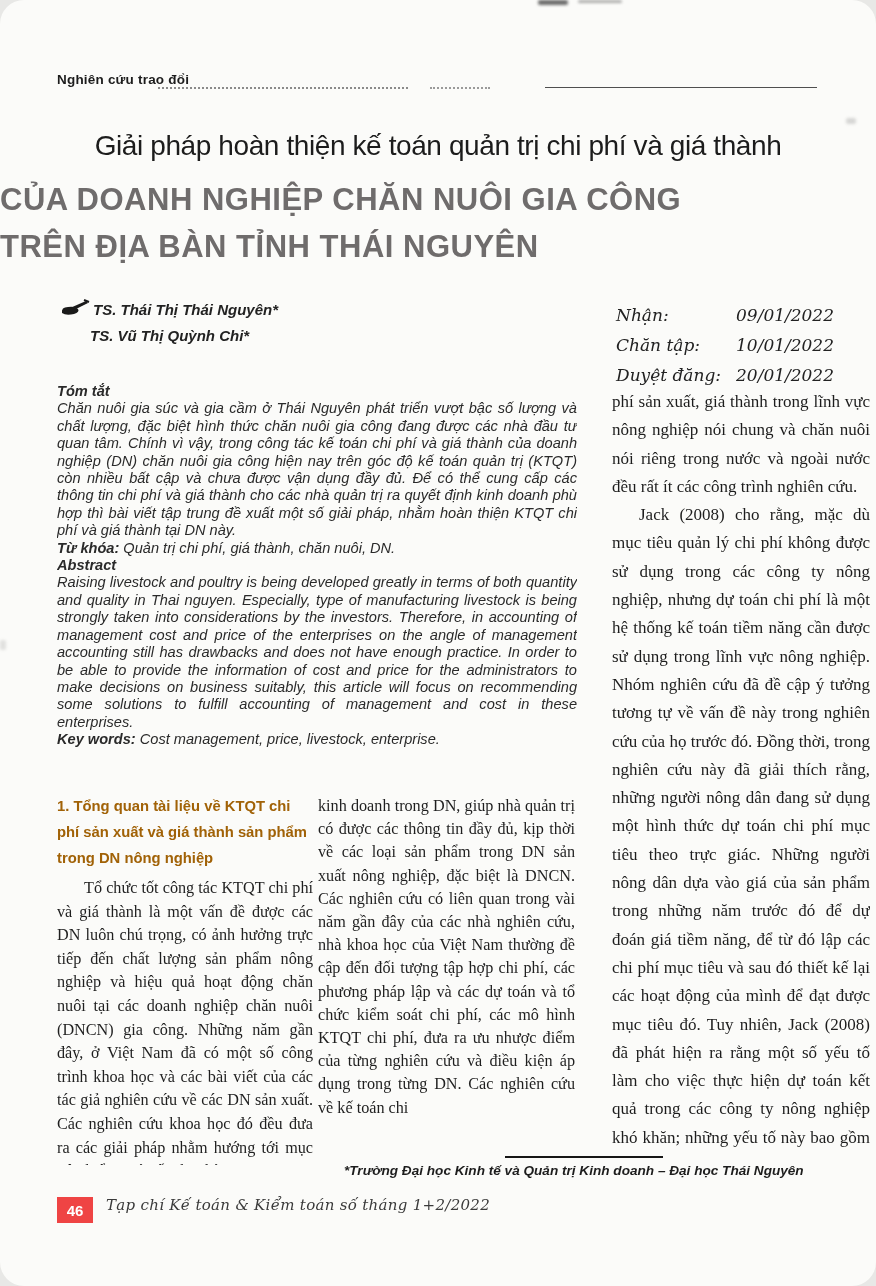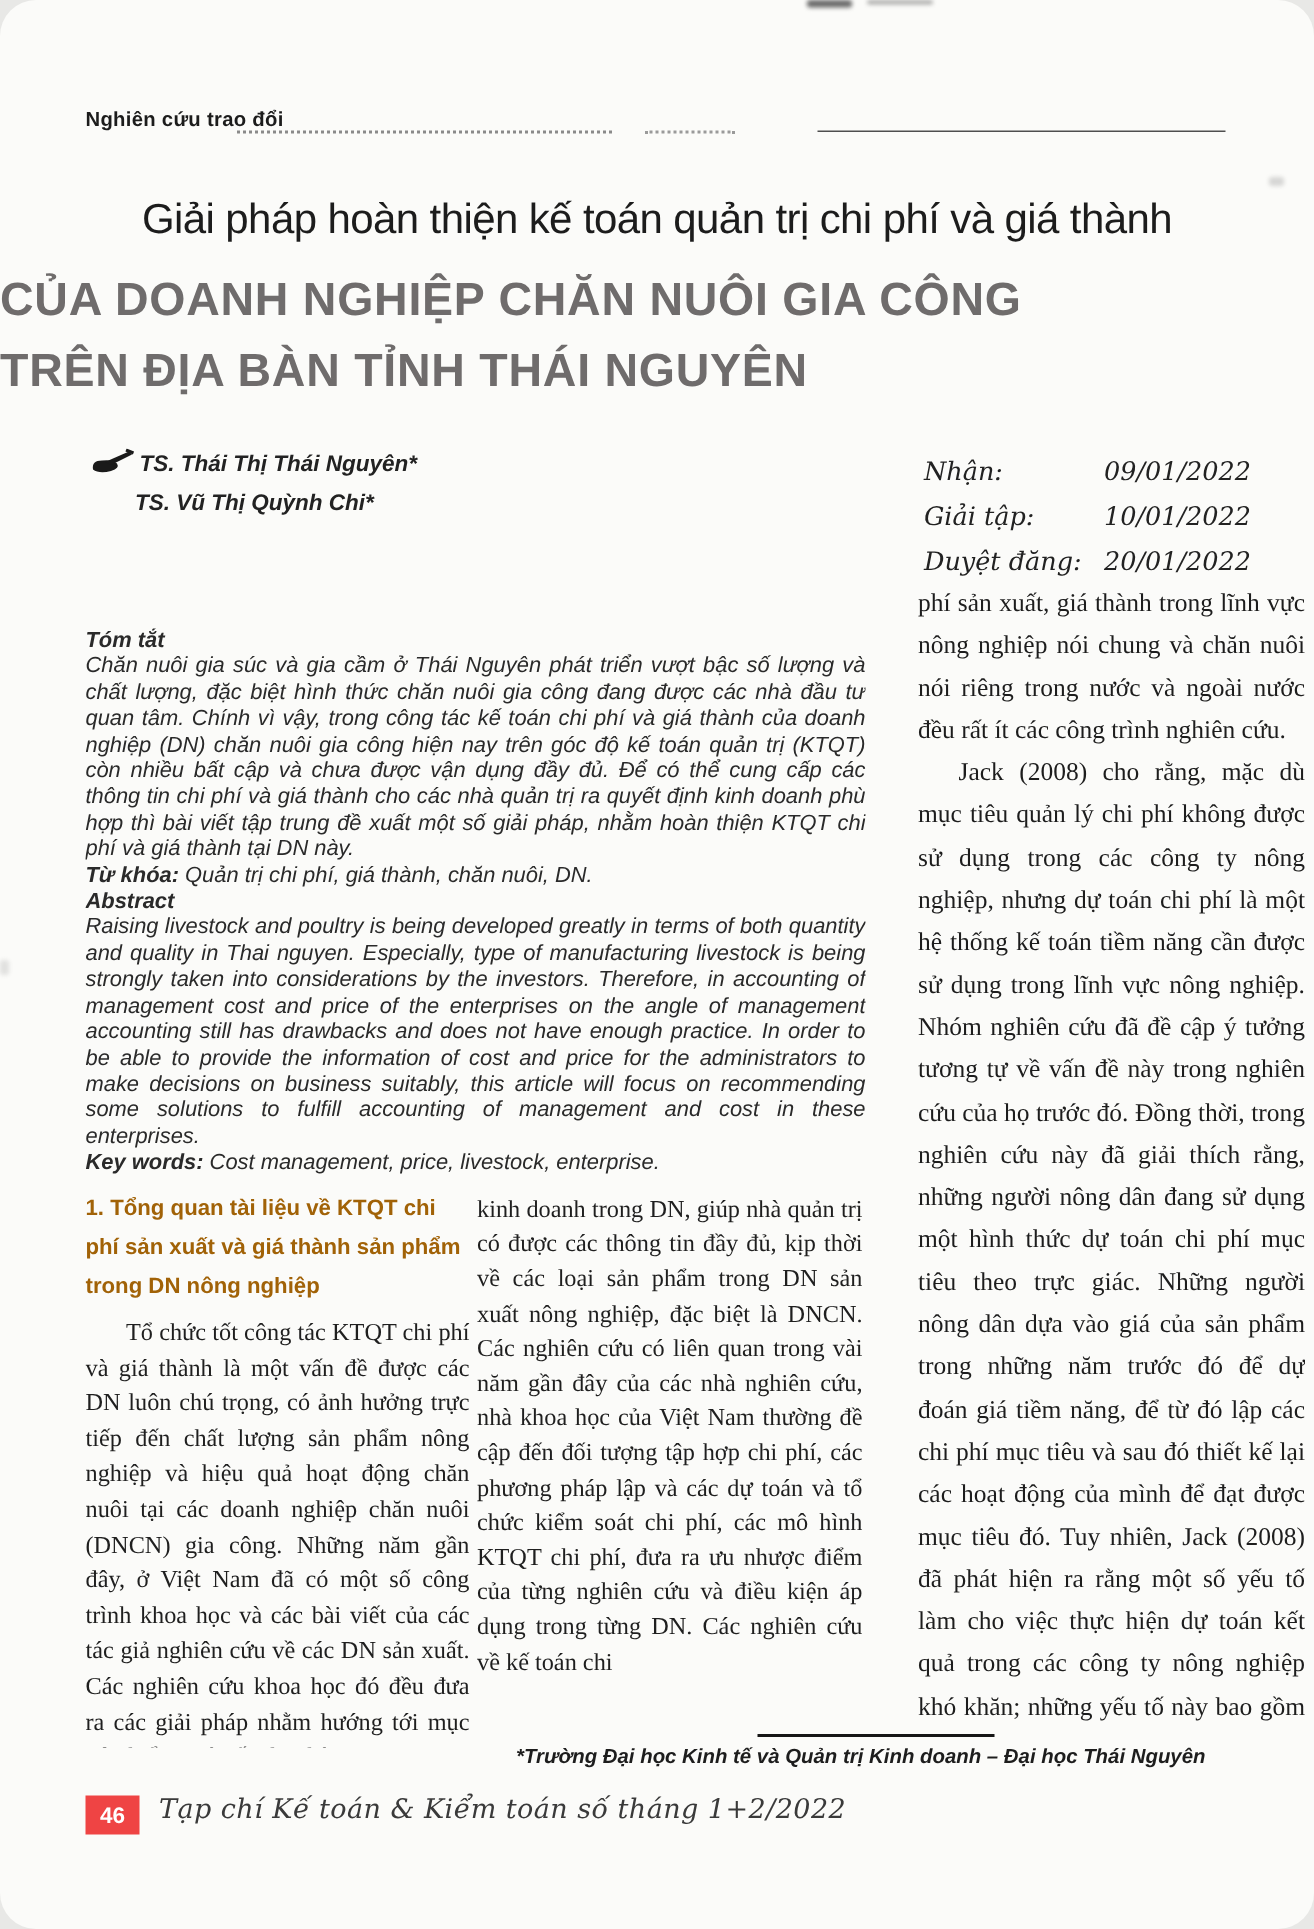--- a/index.html
+++ b/index.html
@@ -51,21 +51,21 @@
   .author-row.second{margin-left:30px;}
   .pen-icon{display:inline-block;width:30px;height:20px;margin-right:3px;position:relative;}
   .pen-icon svg{display:block;}
   .dates{position:absolute;left:616px;top:300px;width:218px;font-family:"DejaVu Serif", serif;font-style:italic;font-size:17px;color:#222;}
   .date-row{display:flex;justify-content:space-between;height:30px;line-height:30px;}
 
   
   .abstract{
     position:absolute;left:57px;top:383px;width:520px;height:392px;overflow:hidden;
     font-family:"Liberation Sans", sans-serif;font-style:italic;
-    font-size:14.6px;line-height:17.4px;color:#2a2a2a;text-align:justify;margin-top:36px;
+    font-size:14.6px;line-height:17.4px;color:#2a2a2a;text-align:justify;
   }
   .abstract .lbl{font-weight:bold;}
   .abstract p{margin:0;}
   .kw b{font-weight:bold;}
 
   
   .col-right{
     position:absolute;left:612px;top:388px;width:258px;height:770px;overflow:hidden;
     font-size:17px;line-height:28.3px;text-align:justify;color:#1d1d1d;
   }
@@ -99,21 +99,21 @@
   
   .pagenum{
     position:absolute;left:57px;top:1197px;width:36px;height:26px;
     background:#ef4444;color:#fff;
     font-family:"Liberation Sans", sans-serif;font-weight:bold;font-size:15px;
     display:flex;align-items:center;justify-content:center;
   }
   .journal{
     position:absolute;left:106px;top:1196px;
     font-family:"DejaVu Serif", serif;font-style:italic;
-    font-size:18px;color:#3a3a3a;letter-spacing:.3px;
+    font-size:15px;color:#3a3a3a;letter-spacing:.3px;
   }
 </style>
 </head>
 <body>
 
 <div class="page">
 
   <div class="smudge s1"></div>
   <div class="smudge s2"></div>
   <div class="smudge s3"></div>
@@ -143,21 +143,21 @@
       <span>TS. Vũ Thị Quỳnh Chi*</span>
     </div>
   </div>
 
   <div class="dates">
     <div class="date-row">
       <span>Nhận:</span>
       <span>09/01/2022</span>
     </div>
     <div class="date-row">
-      <span>Giải tập:</span>
+      <span>Chăn tập:</span>
       <span>10/01/2022</span>
     </div>
     <div class="date-row">
       <span>Duyệt đăng:</span>
       <span>20/01/2022</span>
     </div>
   </div>
 
   <div class="abstract">
     <div class="lbl">Tóm tắt</div>

